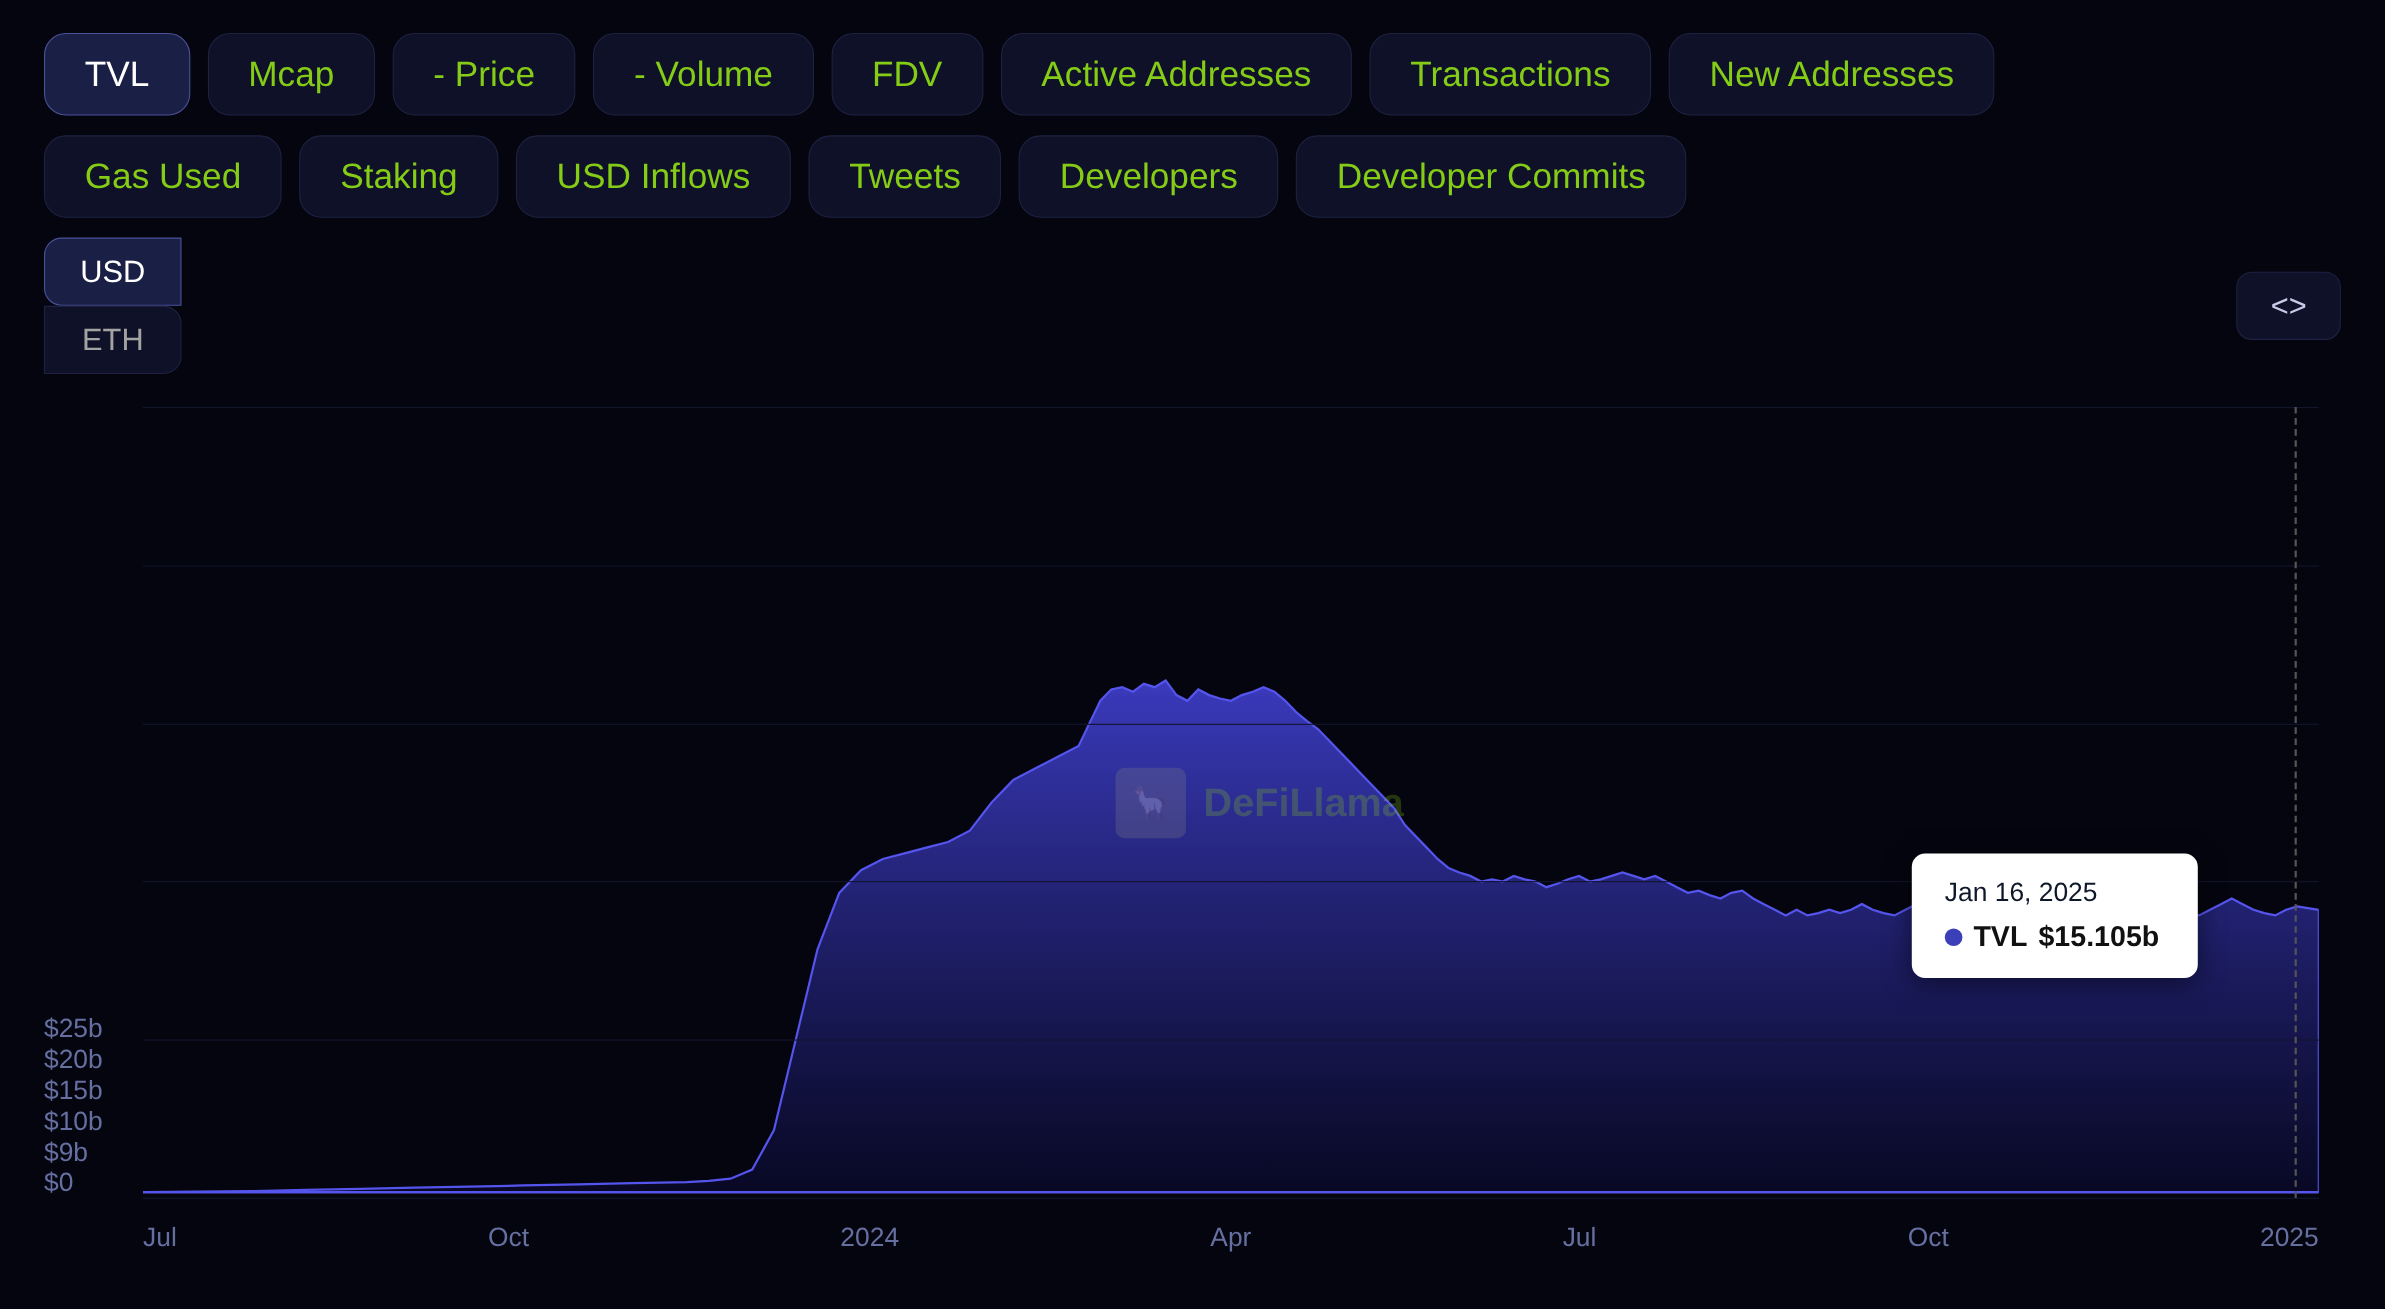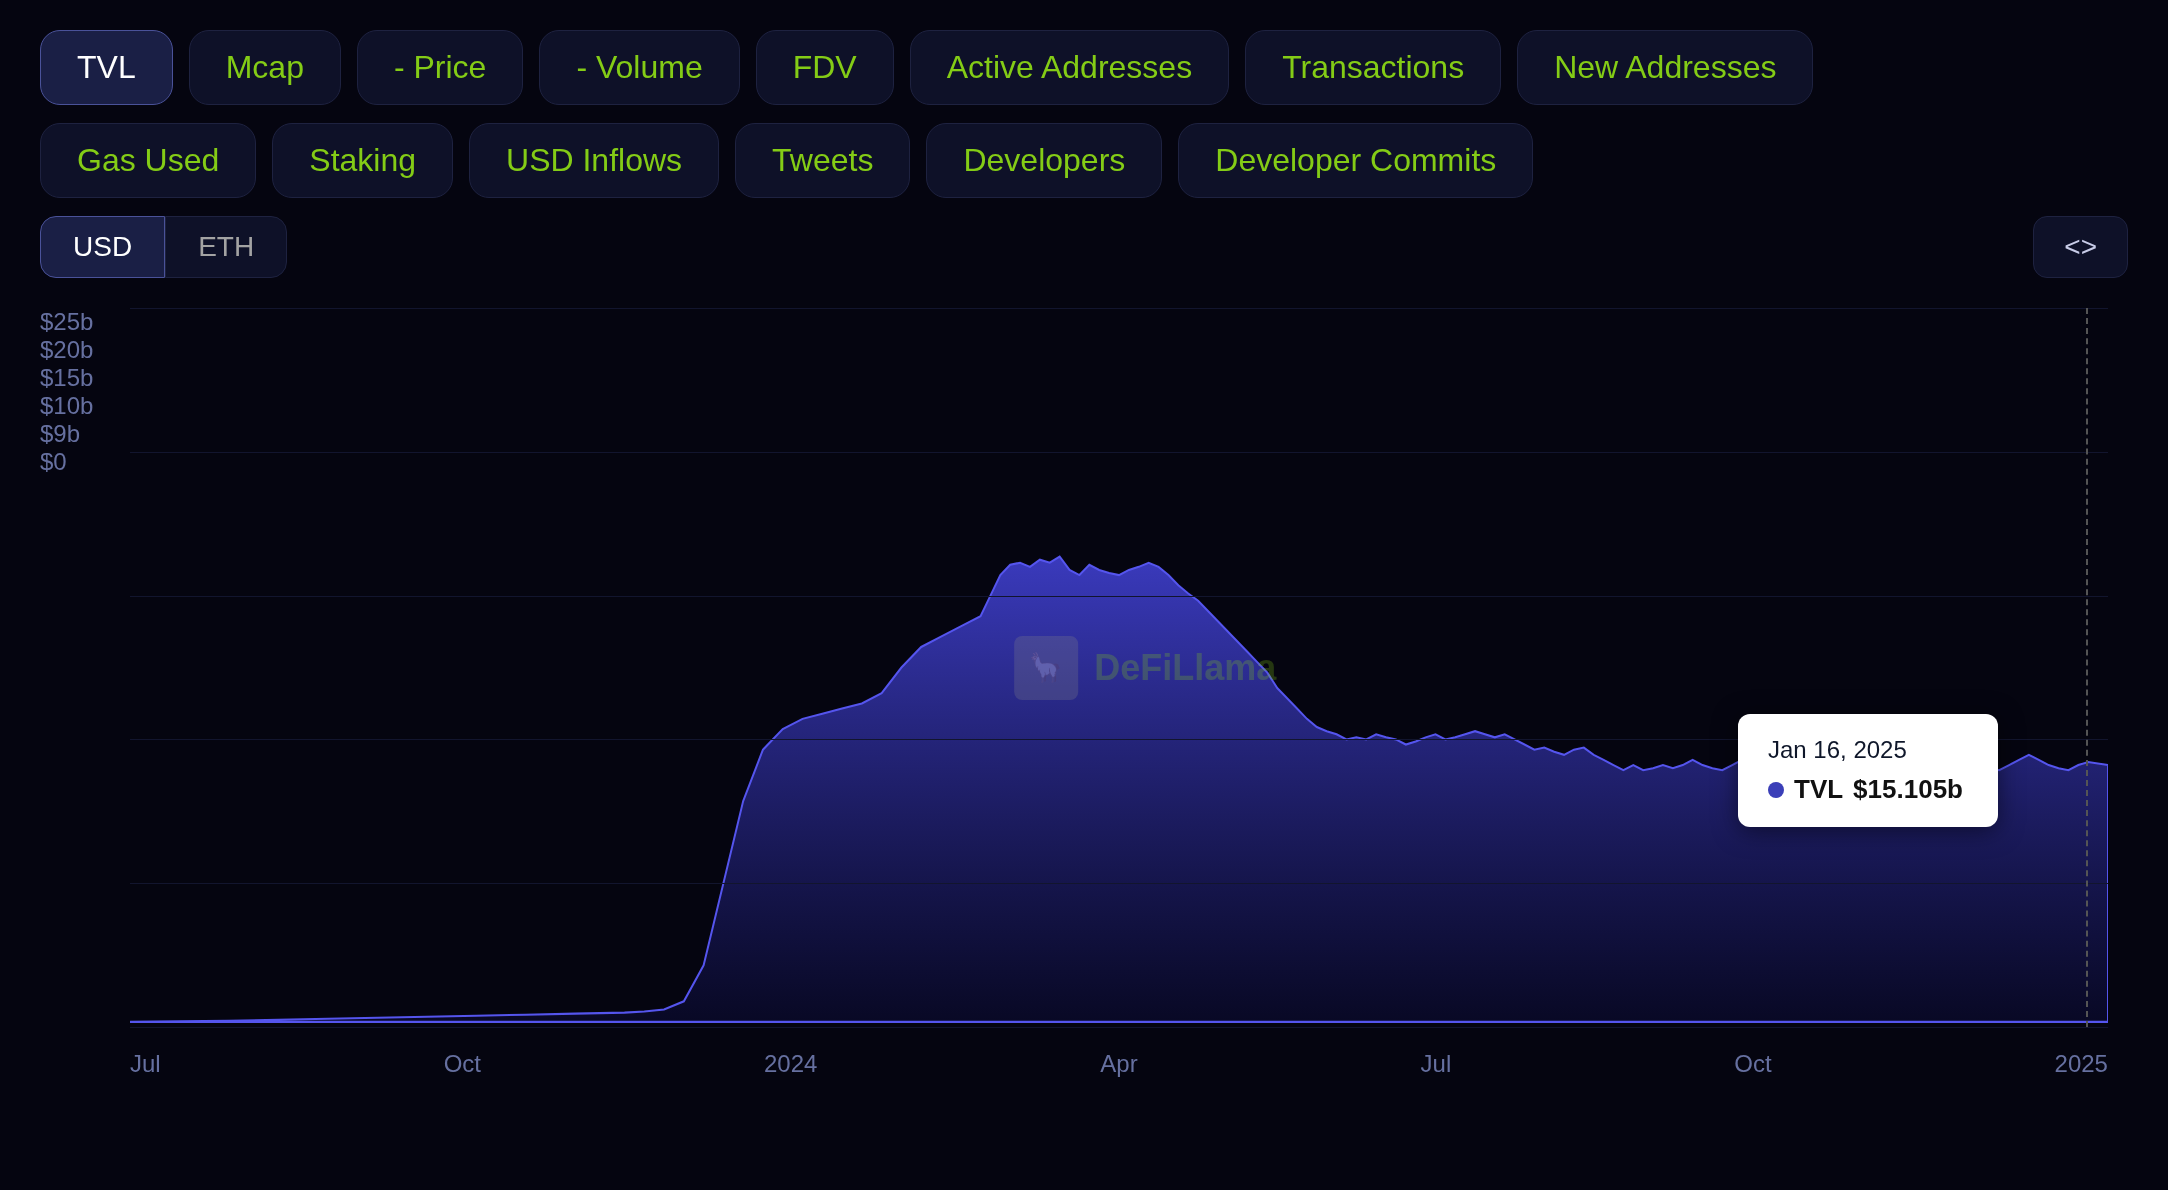--- a/index.html
+++ b/index.html
@@ -78,21 +78,21 @@
       margin-top: 10px;
     }
     .y-axis-labels {
       position: absolute;
       left: 0;
       top: 0;
       bottom: 60px;
       width: 80px;
       display: flex;
       flex-direction: column;
-      justify-content: flex-start;
+      justify-content: flex-end;
       align-items: flex-start;
     }
     .y-label {
       font-size: 24px;
       color: #6670a0;
     }
     .chart-inner {
       position: absolute;
       left: 90px;
       right: 20px;
@@ -211,21 +211,21 @@
 
   <button class="tab-btn">Gas Used</button>
       <button class="tab-btn">Staking</button>
       <button class="tab-btn">USD Inflows</button>
       <button class="tab-btn">Tweets</button>
       <button class="tab-btn">Developers</button>
       <button class="tab-btn">Developer Commits</button>
     </div>
 
   <div class="currency-row">
-    <div style="display:flex;">
+    <div style="display:flex;flex-direction:column;">
 
     <button class="currency-btn active">USD</button>
         <button class="currency-btn">ETH</button>
       </div>
     <button class="embed-btn">&lt;&gt;</button>
   </div>
 
   <div class="chart-area">
 
     <div class="y-axis-labels">

